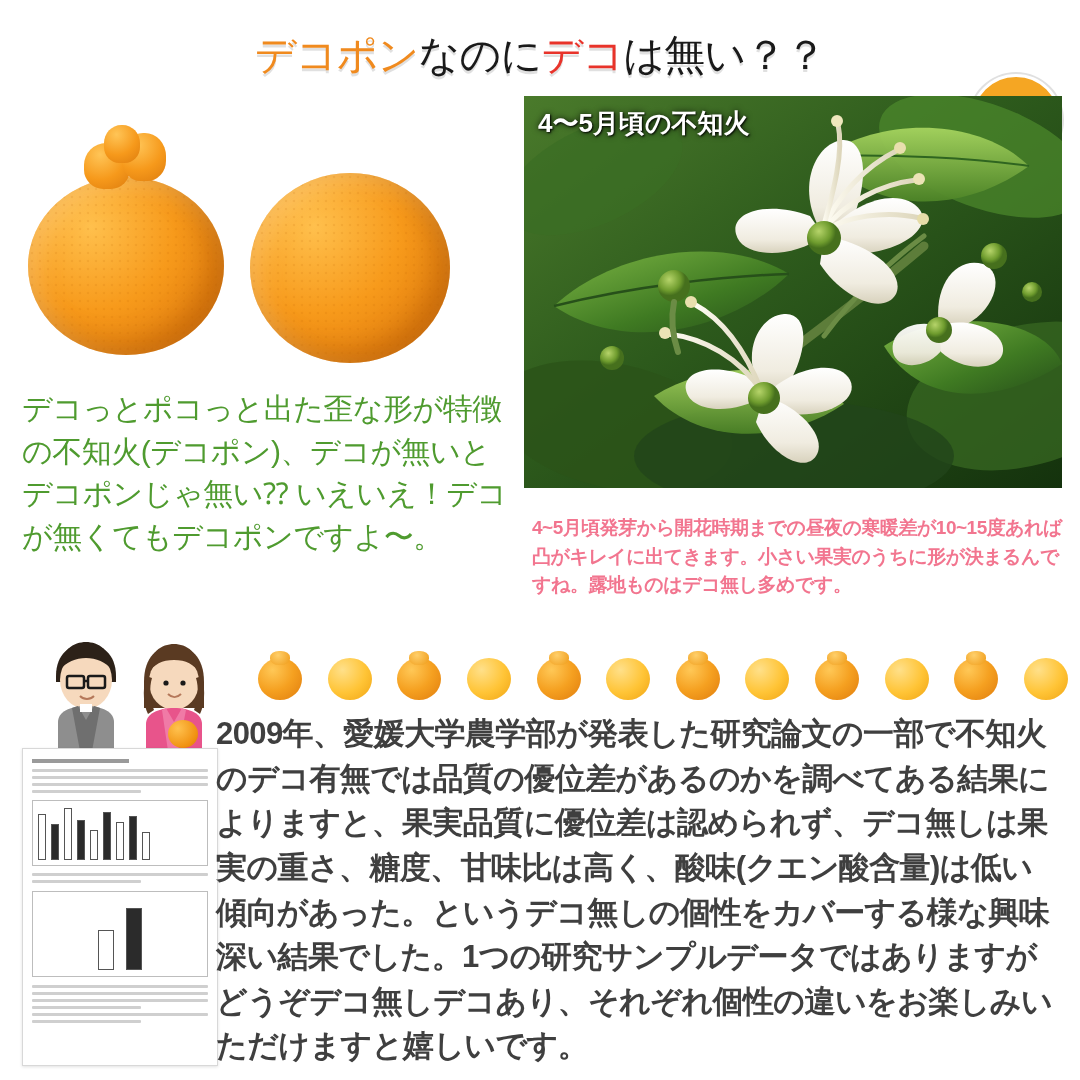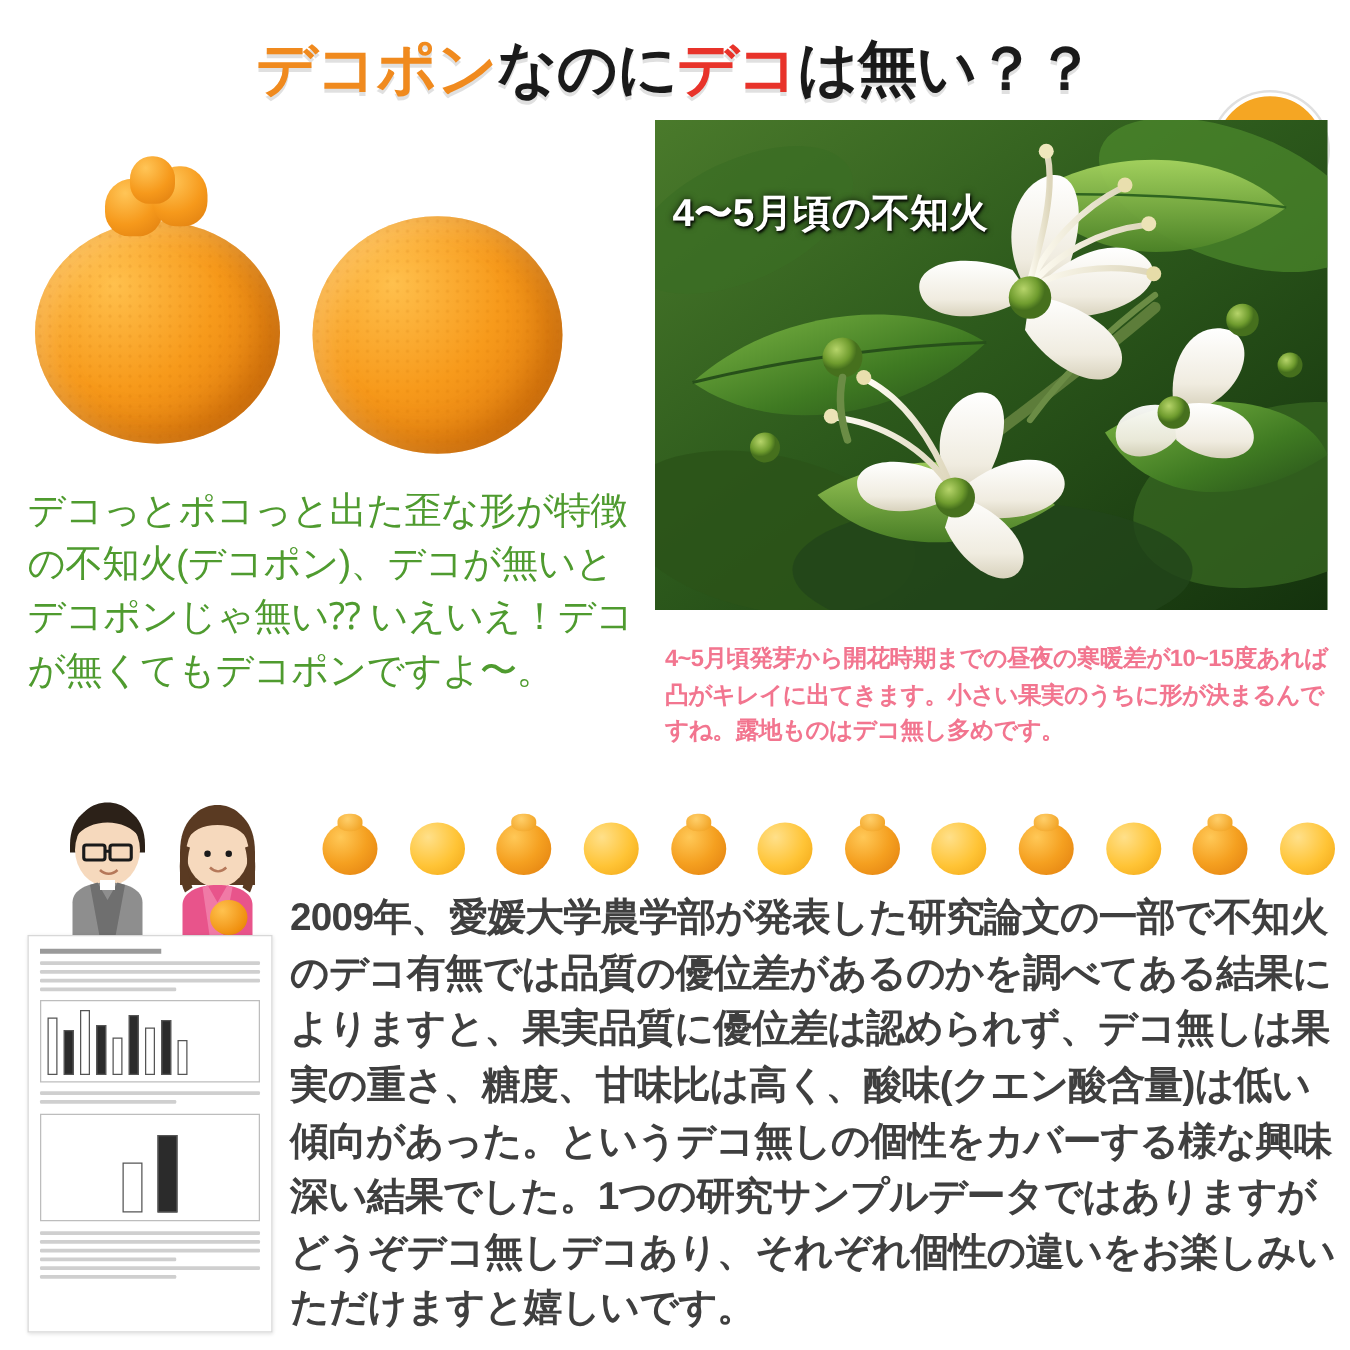--- a/index.html
+++ b/index.html
@@ -13,22 +13,22 @@
     position: relative;
   }
 
   
   .title-bar {
     position: absolute;
     top: 12px; left: 0; width: 1080px; height: 86px;
     display: flex; align-items: center; justify-content: center;
   }
   .title-text {
-    font-size: 48px;
-    font-weight: bold;
+    font-size: 41px;
+    font-weight: normal;
     letter-spacing: -1px;
     white-space: nowrap;
     -webkit-text-stroke: 4px #ffffff;
     paint-order: stroke fill;
     text-shadow: 0 3px 0 rgba(0,0,0,0.12);
   }
   .t-orange { color: #f08a1e; }
   .t-black  { color: #1a1a1a; }
   .t-red    { color: #e8332a; }
 
@@ -110,25 +110,24 @@
   .photo {
     position: absolute;
     left: 524px; top: 96px;
     width: 538px; height: 392px;
     overflow: hidden;
     background: #2f5a21;
   }
   .photo-caption {
     position: absolute;
     left: 14px; top: 10px;
-    font-size: 31px; font-weight: bold;
+    font-size: 26px; font-weight: bold;
     color: #ffffff;
     text-shadow: 0 0 6px rgba(0,0,0,.8), 1px 1px 2px rgba(0,0,0,.9);
     z-index: 6;
-    margin-top: 44px;
   }
 
   
   .pink-copy {
     position: absolute;
     left: 532px; top: 494px;
     width: 540px;
     font-size: 19px;
     line-height: 1.5;
     font-weight: bold;
@@ -186,21 +185,21 @@
   .d-fruit.light { background: radial-gradient(circle at 33% 28%, #ffe08a 0%, #ffc436 55%, #f0a312 100%); }
   .d-fruit .d-bump {
     position: absolute; top: -7px; left: 12px;
     width: 20px; height: 14px; border-radius: 45%;
     background: radial-gradient(circle at 40% 30%, #ffcf6a, #ef9a16);
   }
 
   
   .main-copy {
     position: absolute;
-    left: 232px; top: 712px;
+    left: 216px; top: 712px;
     width: 840px;
     font-size: 31px;
     line-height: 1.44;
     font-weight: bold;
     color: #3f3f3f;
     letter-spacing: -0.6px;
   }
 </style>
 </head>
 <body>

